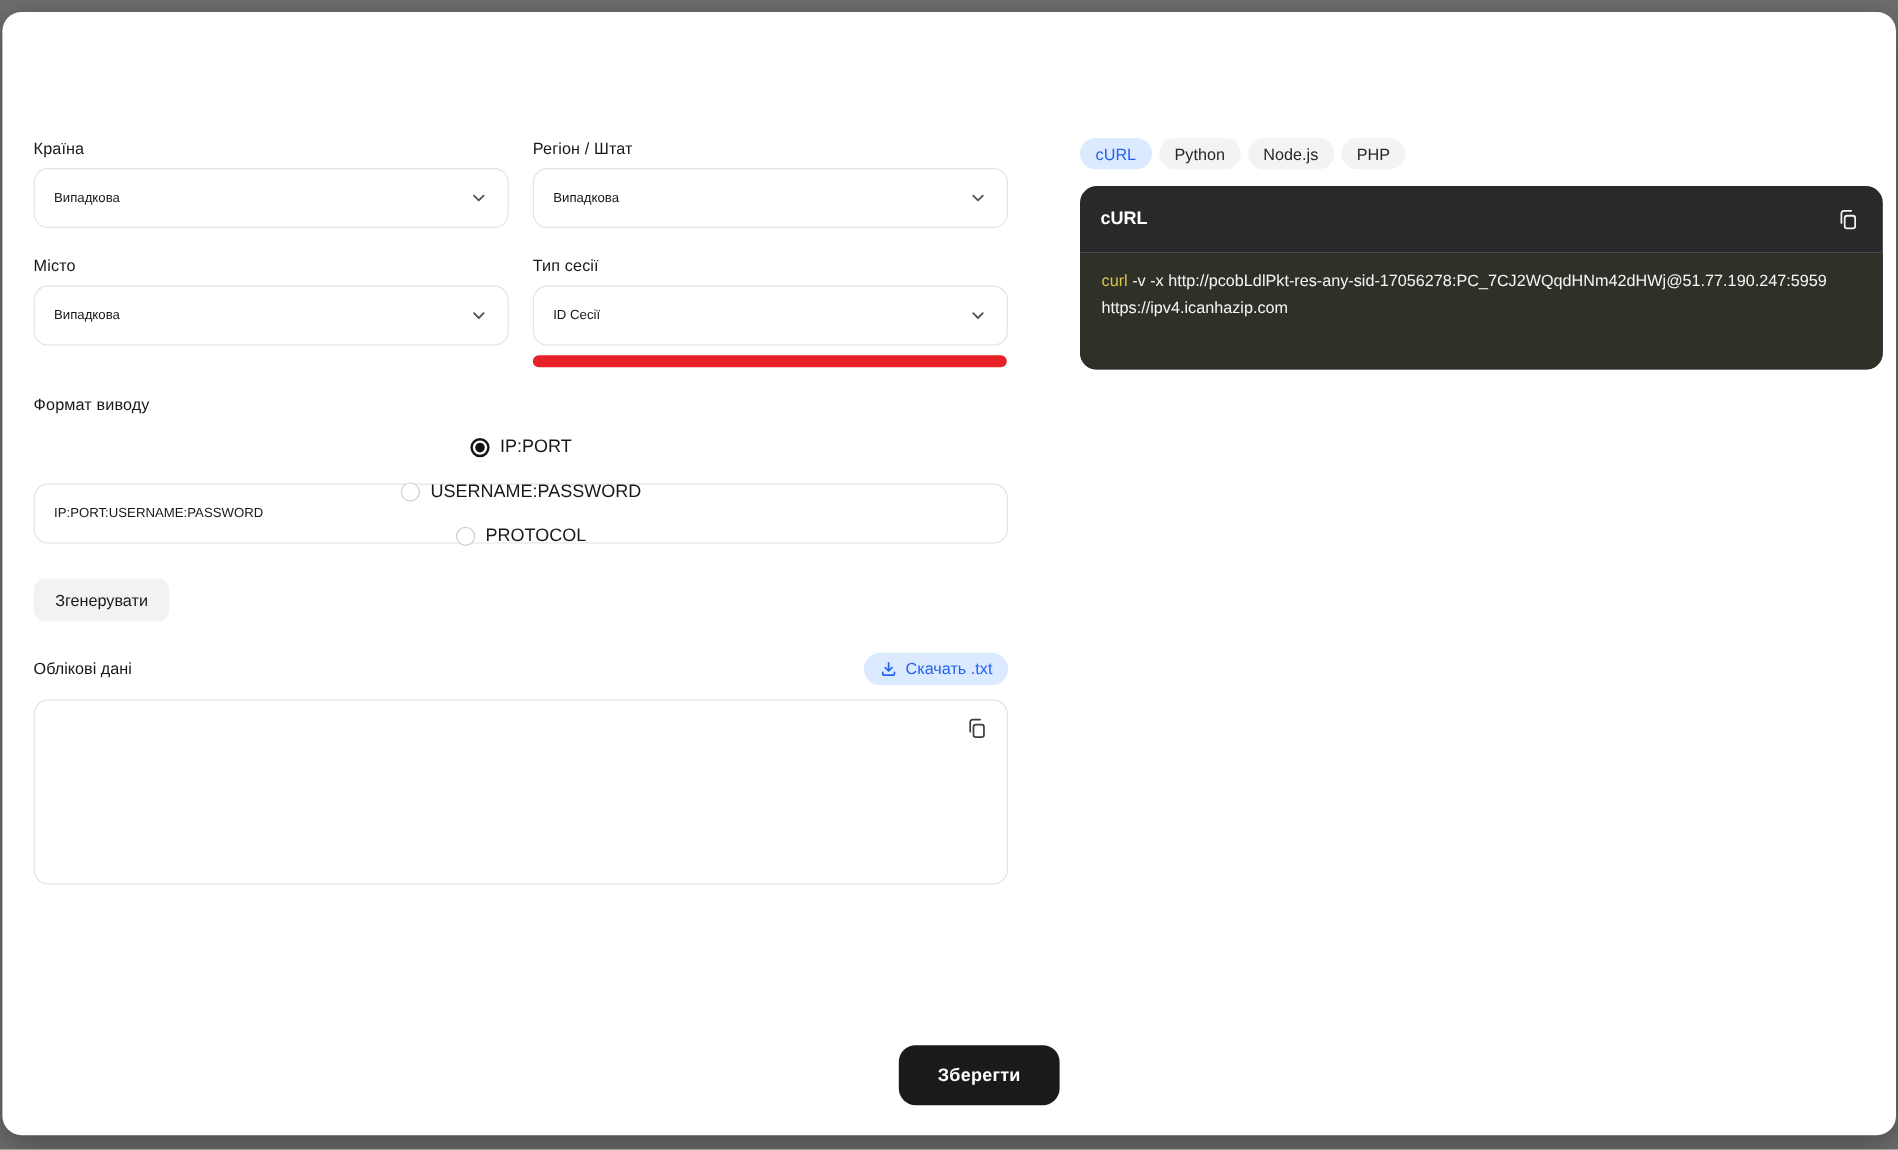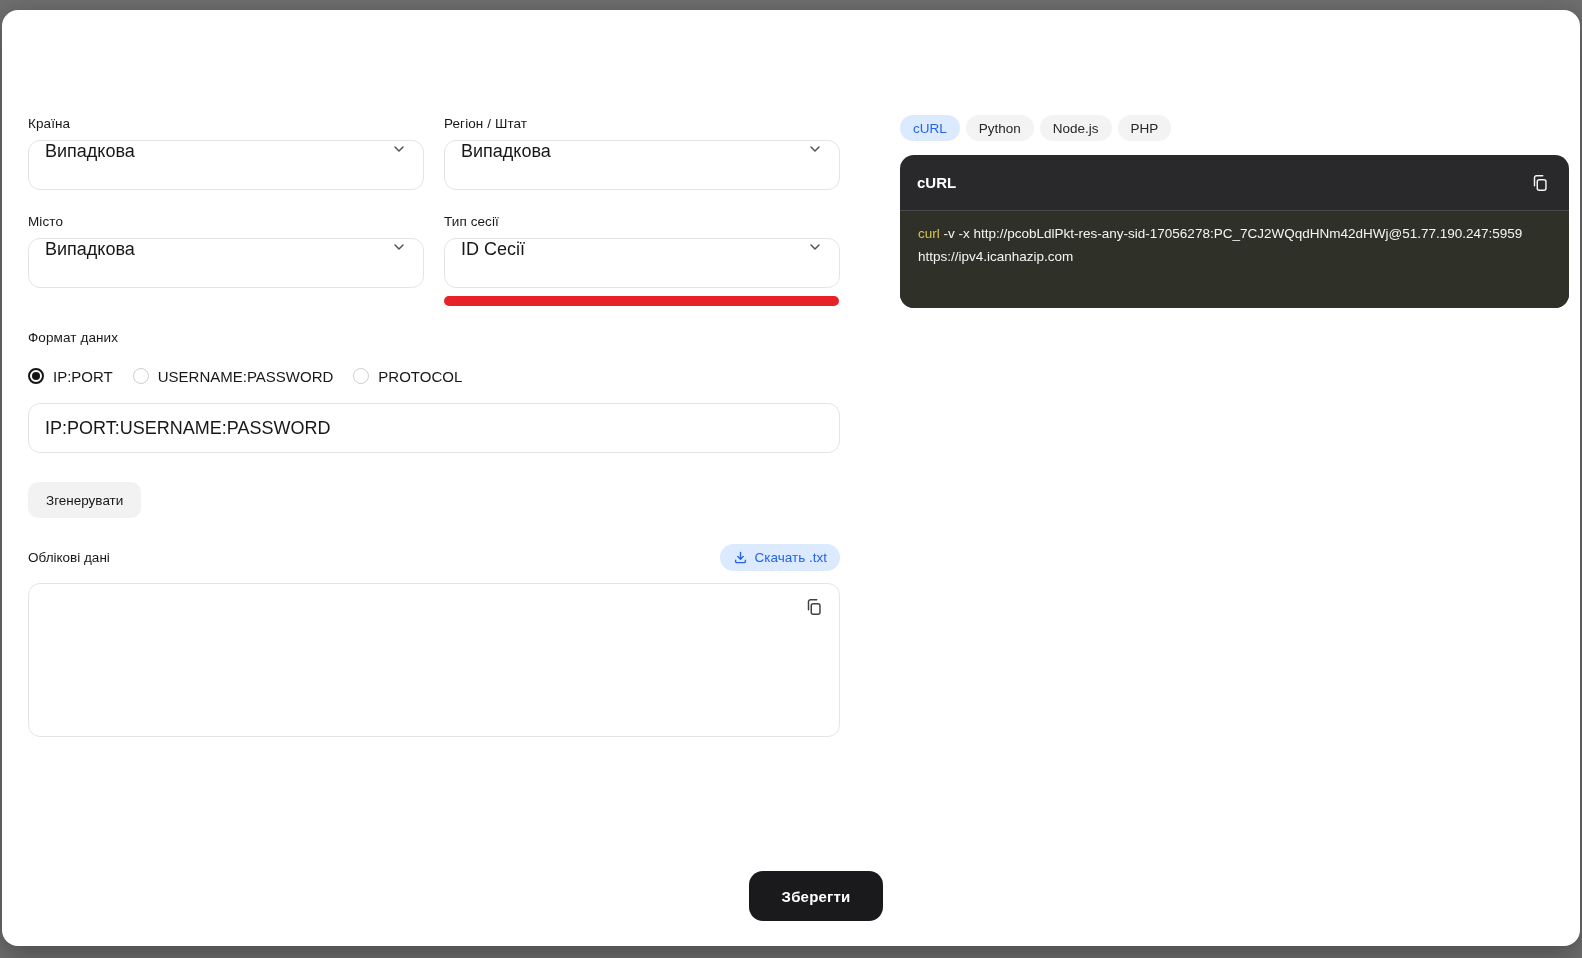--- a/index.html
+++ b/index.html
@@ -44,38 +44,38 @@
   }
   .field-label {
     display: block;
     font-size: 13.5px; font-weight: 500; color: #18181b;
     margin-bottom: 9px; letter-spacing: .1px;
   }
   .control {
     height: 50px; width: 100%;
     border: 1px solid #e4e4e7; border-radius: 12px;
     background: #fff;
-    display: flex; 
+    display: flex; align-items: center;
     padding: 0 16px;
-    font-size: 18px; color: #18181b;
+    font-size: 11px; color: #18181b;
   }
   .select-box { justify-content: space-between; cursor: pointer; }
   .select-box .chev { color: #52525b; display: flex; }
   input.control {
     font-family: "Liberation Sans", sans-serif;
     outline: none;
   }
   .error-bar {
     margin-top: 8px; height: 10px; width: 395px;
     border-radius: 6px; background: #e62228;
   }
   .section-label { margin-top: 20px; margin-bottom: 0; }
   .radio-row {
     display: flex; align-items: center; gap: 20px;
-    margin-top: 19px; height: 24px;
+    margin-top: 19px; height: 24px; flex-direction: column;
   }
   .radio-item { display: flex; align-items: center; gap: 9px; cursor: pointer; }
   .radio {
     width: 16px; height: 16px; border-radius: 50%;
     border: 1.5px solid #cfcfd4; background: #fff; flex: 0 0 auto;
     position: relative;
   }
   .radio.checked { border: 2px solid #141414; }
   .radio.checked::after {
     content: ""; position: absolute; left: 50%; top: 50%;
@@ -214,21 +214,21 @@
           <span class="chev">
             <svg width="16" height="16" viewBox="0 0 16 16">
                 <path d="M4 6l4 4 4-4" stroke="currentColor" stroke-width="1.5" fill="none" stroke-linecap="round" stroke-linejoin="round"></path>
               </svg>
           </span>
         </div>
         <div class="error-bar"></div>
       </div>
     </div>
 
-    <span class="field-label section-label">Формат даних</span>
+    <span class="field-label section-label">Формат виводу</span>
 
     <div class="radio-row">
       <div class="radio-item">
         <span class="radio checked"></span>
         <span class="radio-label">IP:PORT</span>
       </div>
       <div class="radio-item">
         <span class="radio"></span>
         <span class="radio-label">USERNAME:PASSWORD</span>
       </div>

